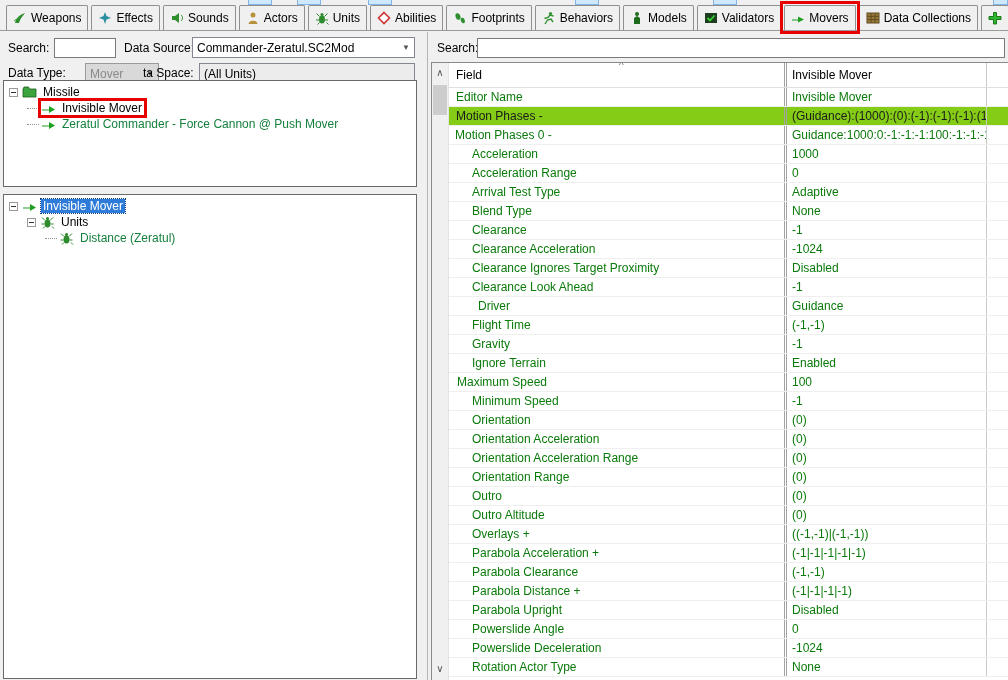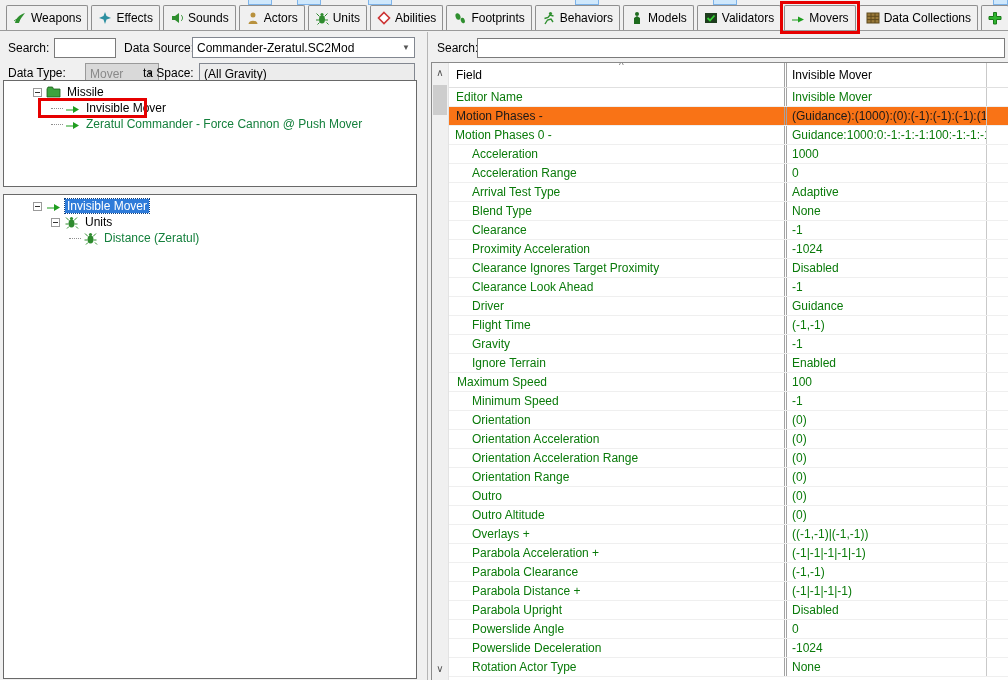--- a/index.html
+++ b/index.html
@@ -22,21 +22,21 @@
   
   .lbl { position:absolute; white-space:nowrap; }
   .tbox { position:absolute; background:#fff; border:1px solid #7a7a7a; height:20px;
     font-family:"Liberation Sans", sans-serif; font-size:12px; padding:0 3px; }
   .combo { position:absolute; background:#fff; border:1px solid #828790; height:21px;
     display:flex; align-items:center; padding:0 4px; white-space:nowrap; overflow:hidden; }
   .combo .arrow { margin-left:auto; color:#555; font-size:8px; }
   .combo.disabled { background:#d9d9d9; color:#8a8a8a; border-color:#9a9a9a; }
   .readonly { background:#ececec; }
   
-  .panel { position:absolute; background:#fff; border:1px solid #696969; overflow:hidden; padding-top:3px;padding-left:24px; }
+  .panel { position:absolute; background:#fff; border:1px solid #696969; overflow:hidden; padding-top:3px; }
   .trow { height:16px; display:flex; align-items:center; white-space:nowrap; }
   .expander { width:9px; height:9px; border:1px solid #9a9a9a; background:#fff; position:relative;
     margin:0 4px 0 0; flex:0 0 auto; }
   .expander::after { content:""; position:absolute; left:1px; right:1px; top:3px; height:1px; background:#333; }
   .stub { width:12px; border-top:1px dotted #8f8f8f; margin-right:2px; flex:0 0 auto; }
   .nicon { width:15px; height:14px; margin-right:4px; flex:0 0 auto; }
   .nicon svg { display:block; }
   .nlabel { padding:0 2px; }
   .green { color:#15803d; }
   .selected { background:#2e7bd9; color:#fff; outline:1px dotted #10407e; }
@@ -51,21 +51,21 @@
   #grid { flex:1; display:flex; flex-direction:column; overflow:hidden; }
   .ghead { height:25px; display:flex; align-items:center; border-bottom:1px solid #e0e0e0; position:relative; flex:0 0 auto; }
   .fpart { width:338px; flex:0 0 auto; padding-left:7px; border-right:3px double #a3a3a3; height:100%;
     display:flex; align-items:center; overflow:hidden; white-space:nowrap; }
   .vpart { width:200px; flex:0 0 auto; padding-left:5px; border-right:1px solid #c9c9c9; height:100%;
     display:flex; align-items:center; overflow:hidden; white-space:nowrap; }
   .sliver { flex:1; }
   #sortcaret { position:absolute; left:170px; top:-3px; color:#6f6f6f; font-size:10px; }
   .grow { height:19px; display:flex; border-bottom:1px solid #efefef; flex:0 0 auto; }
   .grow .fpart, .grow .vpart { color:#0a7a0a; }
-  .grow.hl { background:#f97316; }
+  .grow.hl { background:#84cc16; }
   .grow.hl .fpart, .grow.hl .vpart { color:#1a1a1a; }
   
   .ann { position:absolute; border:3px solid #e60000; pointer-events:none; z-index:50; }
 </style>
 </head>
 <body>
 
 <div class="frag" style="left:248px;"></div>
 <div class="frag" style="left:297px;"></div>
 <div class="frag" style="left:368px;"></div>
@@ -196,21 +196,21 @@
   <span>Commander-Zeratul.SC2Mod</span>
   <span class="arrow">▼</span>
 </div>
 <div class="lbl" style="left:8px; top:66px;">Data Type:</div>
 <div class="combo disabled" style="left:85px; top:63px; width:74px;">
   <span>Mover</span>
   <span class="arrow">▼</span>
 </div>
 <div class="lbl" style="left:143px; top:66px;">ta Space:</div>
 <div class="combo readonly" style="left:199px; top:63px; width:216px;">
-  <span>(All Gravity)</span>
+  <span>(All Units)</span>
 </div>
 
 <div class="panel" id="tree1" style="left:3px; top:80px; width:414px; height:107px;">
     <div class="trow" style="padding-left: 5px;">
       <span class="expander"></span>
       <span style="display: inline-flex; align-items: center;">
         <span class="nicon">
           <svg width="15" height="14" viewBox="0 0 15 14">
             <path d="M1 4l1-2h4.5l1 2H14v8H1z" fill="#3da33d" stroke="#1b5e1b" stroke-width=".8"></path>
           </svg>
@@ -334,36 +334,36 @@
           <div class="fpart" style="padding-left: 23px;">Blend Type</div>
           <div class="vpart">None</div>
           <div class="sliver"></div>
         </div>
         <div class="grow">
           <div class="fpart" style="padding-left: 23px;">Clearance</div>
           <div class="vpart">-1</div>
           <div class="sliver"></div>
         </div>
         <div class="grow">
-          <div class="fpart" style="padding-left: 23px;">Proximity Acceleration</div>
+          <div class="fpart" style="padding-left: 23px;">Clearance Acceleration</div>
           <div class="vpart">-1024</div>
           <div class="sliver"></div>
         </div>
         <div class="grow">
           <div class="fpart" style="padding-left: 23px;">Clearance Ignores Target Proximity</div>
           <div class="vpart">Disabled</div>
           <div class="sliver"></div>
         </div>
         <div class="grow">
           <div class="fpart" style="padding-left: 23px;">Clearance Look Ahead</div>
           <div class="vpart">-1</div>
           <div class="sliver"></div>
         </div>
         <div class="grow">
-          <div class="fpart" style="padding-left: 23px;">Driver</div>
+          <div class="fpart" style="padding-left: 29px;">Driver</div>
           <div class="vpart">Guidance</div>
           <div class="sliver"></div>
         </div>
         <div class="grow">
           <div class="fpart" style="padding-left: 23px;">Flight Time</div>
           <div class="vpart">(-1,-1)</div>
           <div class="sliver"></div>
         </div>
         <div class="grow">
           <div class="fpart" style="padding-left: 23px;">Gravity</div>

